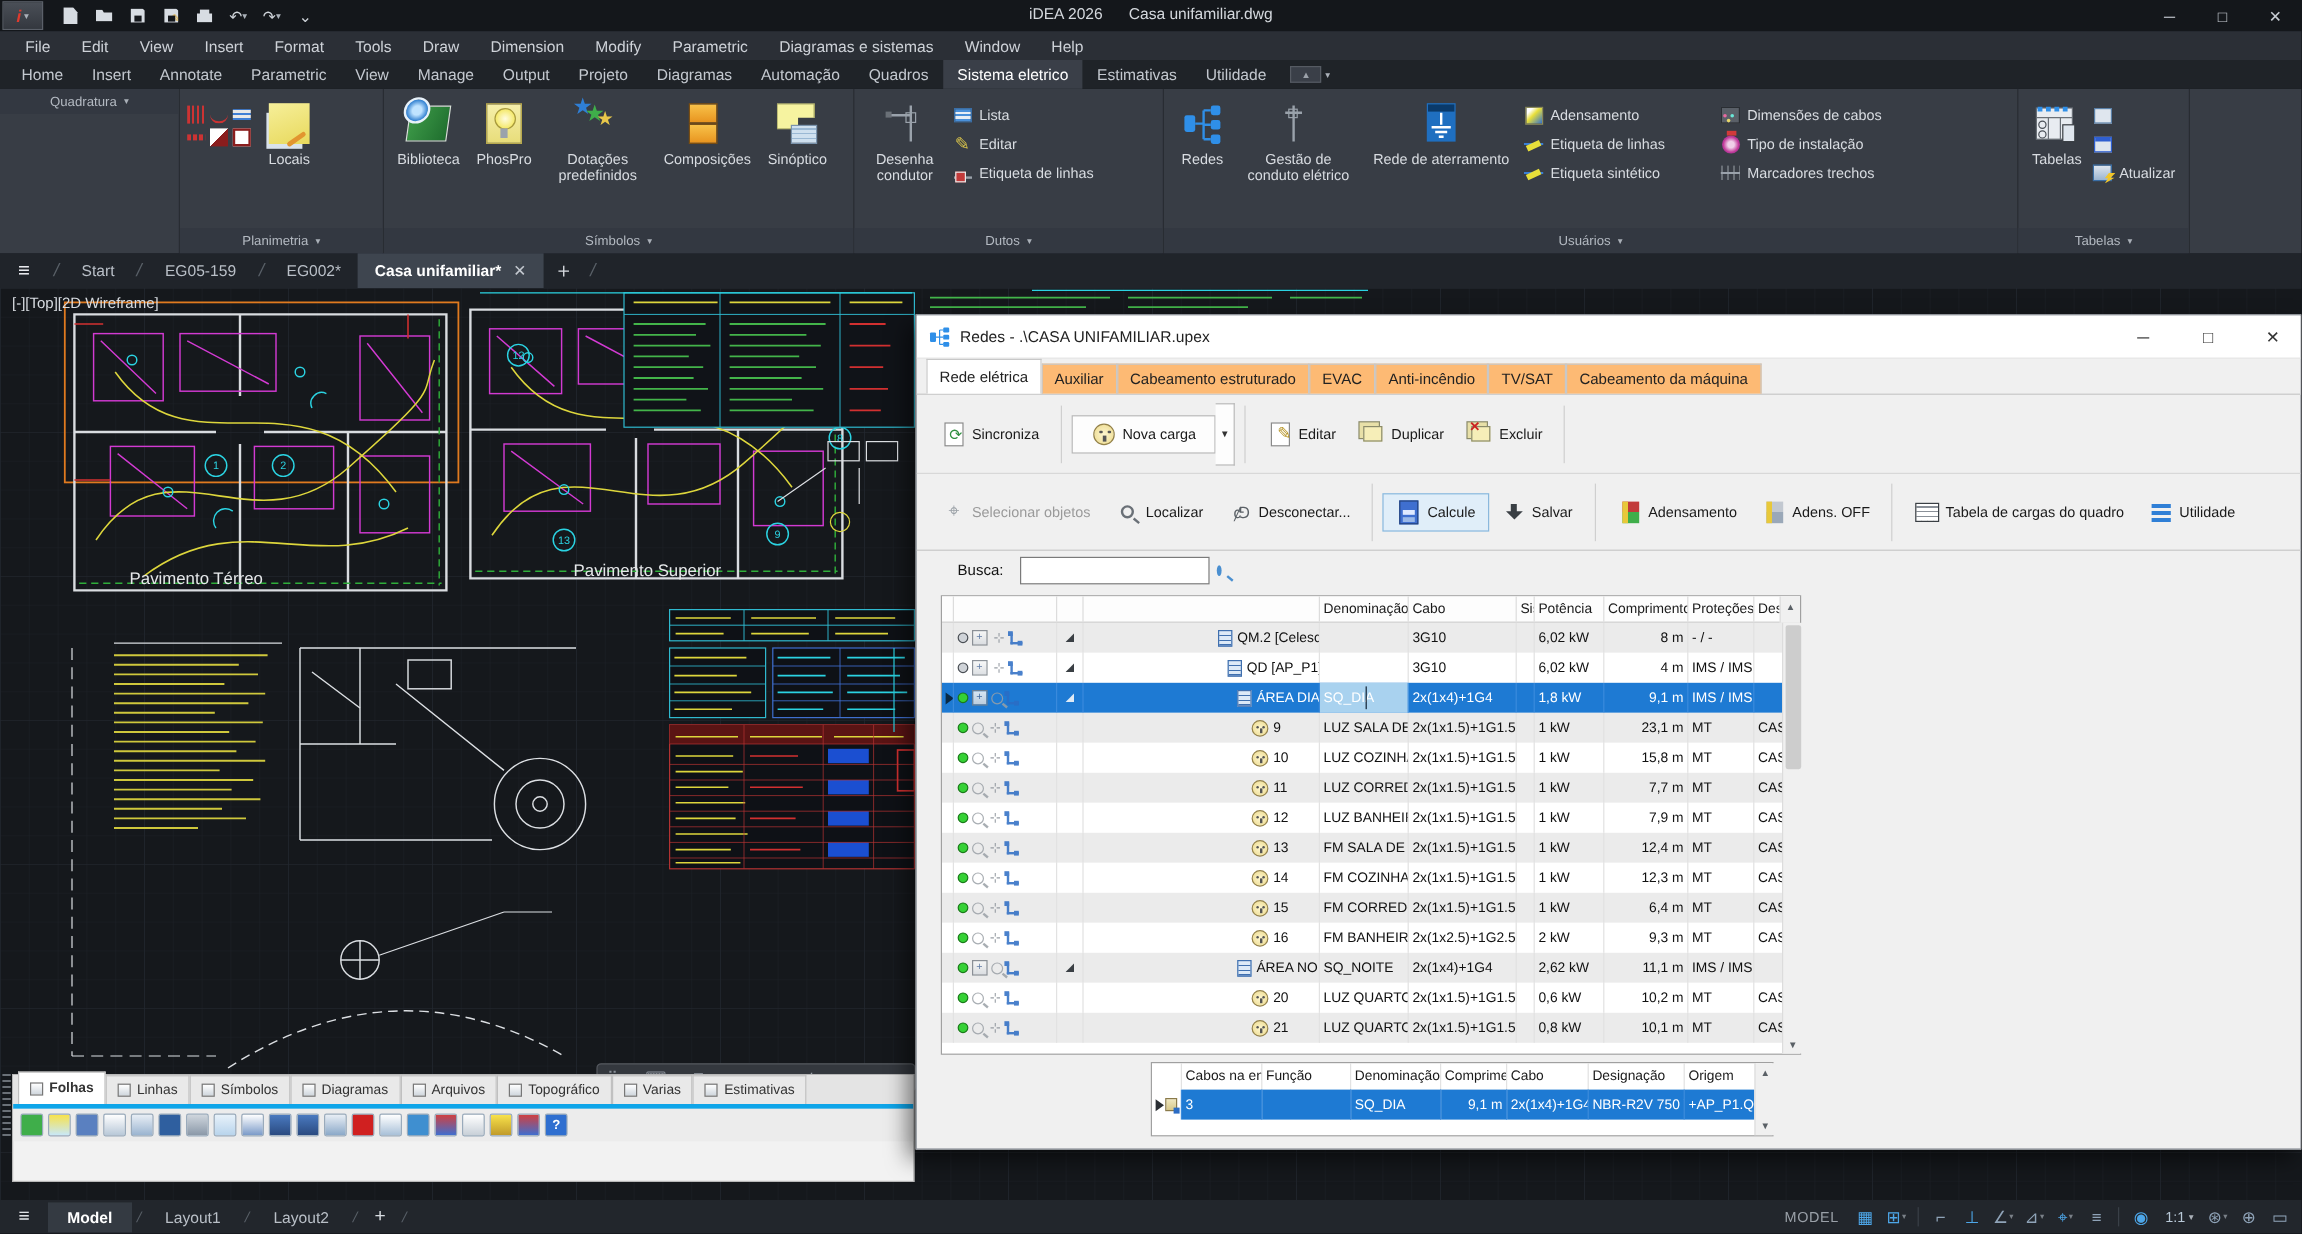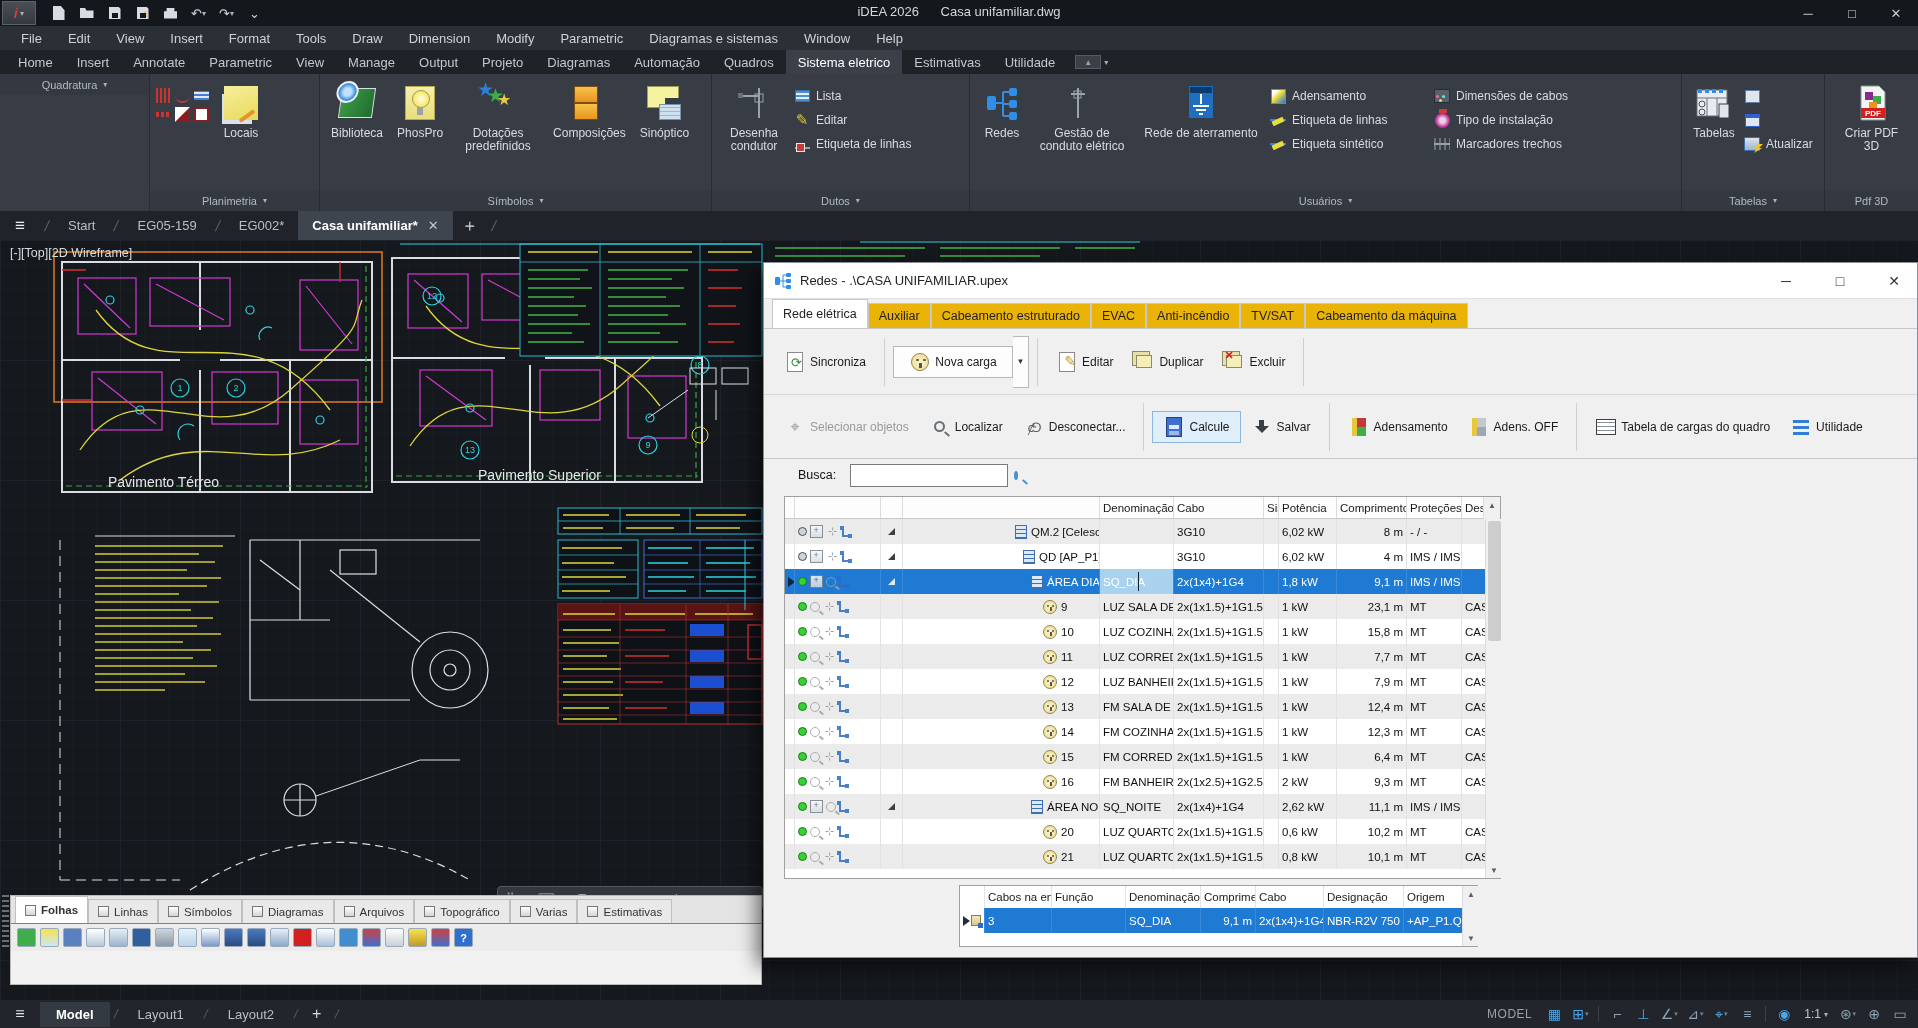--- a/index.html
+++ b/index.html
@@ -110,37 +110,37 @@
   .vplabel{position:absolute;left:10px;top:6px;color:#d8dce1;font-size:12.5px;z-index:2}
   .cad{position:absolute;left:0;top:0;z-index:1}
 
   
   .cmddock{position:absolute;left:497px;top:646px;width:266px;height:24px;background:#34383e;border:1px solid #55595f;border-radius:4px;display:flex;align-items:center;gap:8px;padding:0 8px;z-index:3}
   .cmddock .g{color:#8a9098;font-size:12px}
   .cmdtext{color:#9aa0a8;font-style:italic;font-size:13px}
 
   
   .sheetpanel{position:absolute;left:10px;top:655px;width:752px;height:90px;background:#f2f2f2;border:1px solid #b8b8b8;z-index:3}
-  .sheettabs{display:flex;align-items:flex-end;height:28px;background:#e4e4e4;border-bottom:1px solid #0ea5e9;padding-left:4px}
+  .sheettabs{display:flex;align-items:flex-end;height:28px;background:#e4e4e4;border-bottom:4px solid #0ea5e9;padding-left:4px}
   .stab{display:flex;align-items:center;gap:5px;padding:4px 9px;font-size:11.5px;color:#333;border:1px solid #c0c0c0;border-bottom:none;background:#e9e9e9;height:24px}
   .stab.active{background:#fff;height:27px;font-weight:bold}
   .stico{width:11px;height:11px;border:1px solid #777;background:linear-gradient(#fff,#cfd6dd)}
   .sheeticons{display:flex;align-items:center;gap:4px;padding:4px 6px;background:#ececec}
   .bico{width:19px;height:19px;border:1px solid #9ab;border-radius:2px;display:flex;align-items:center;justify-content:center;color:#fff;font-size:11px;font-weight:bold}
 
   
   .grip{position:absolute;left:2px;top:655px;width:7px;height:52px;background:repeating-linear-gradient(0deg,#6a7077 0 2px,transparent 2px 5px);z-index:3}
 
   
   .dialog{position:absolute;left:763px;top:22px;width:1155px;height:696px;background:#f0f0f0;border:1px solid #8a9098;box-shadow:-6px 8px 18px rgba(0,0,0,.55);z-index:10;color:#111}
   .dlg-title{height:36px;background:#fff;display:flex;align-items:center;padding-left:10px;gap:8px;border-bottom:1px solid #e0e0e0}
   .dlg-title-text{font-size:13px;color:#222;flex:1}
   .dlg-btn{width:46px;height:36px;display:flex;align-items:center;justify-content:center;color:#333;font-size:14px}
   .dlg-tabs{display:flex;align-items:flex-end;height:30px;padding:0 8px;border-bottom:1px solid #c8c8c8;background:#f0f0f0}
-  .dtab2{padding:5px 10px;font-size:12.5px;border:1px solid #c8c8c8;border-bottom:none;background:#eab308;color:#222;height:25px;display:flex;align-items:center}
+  .dtab2{padding:5px 10px;font-size:12.5px;border:1px solid #c8c8c8;border-bottom:none;background:#fdba74;color:#222;height:25px;display:flex;align-items:center}
   .dtab2.active{background:#fff;height:29px;position:relative;z-index:2}
   .dlg-tb1{height:66px;display:flex;align-items:center;padding:0 10px;border-bottom:1px solid #d8d8d8}
   .dlg-tb2{height:64px;display:flex;align-items:center;padding:0 10px;border-bottom:1px solid #c8c8c8}
   .tbbtn{display:flex;flex-direction:row;align-items:center;justify-content:center;gap:4px;padding:4px 10px;font-size:12px;color:#1a1a1a;min-width:58px}
   .tbbtn.disabled{color:#9a9a9a}
   .tbbtn.framed{border:1px solid #b8b8b8;background:#fdfdfd}
   .tbbtn.hl{background:#e0eef9;border:1px solid #8ab8dd}
   .tbsep{width:1px;height:48px;background:#cfcfcf;margin:0 8px}
   .tbdrop{display:flex;align-items:center;justify-content:center;width:16px;height:52px;border:1px solid #b8b8b8;border-left:none;background:#fdfdfd;font-size:8px;color:#333}
   .tico{width:22px;height:22px;position:relative;display:flex;align-items:center;justify-content:center}
@@ -539,40 +539,20 @@
             <span>Atualizar</span>
           </div>
       </div>
     </div>
     <div class="rfoot">
         <span>Tabelas</span>
         <span class="dd">▾</span>
       </div>
   </div>
 
-  <div class="rpanel" style="flex:1;border-right:none">
-    <div class="rbody" style="justify-content:center">
-      <div class="bigbtn" style="width:74px">
-        <span class="bicon">
-          <svg width="38" height="38">
-              <path d="M8 2 H26 L32 8 V36 H8 Z" fill="#f2f4f6" stroke="#8a9098"></path>
-              <rect x="12" y="8" width="8" height="8" fill="#8a2a8a"></rect>
-              <rect x="20" y="12" width="8" height="8" fill="#3fae4a"></rect>
-              <rect x="16" y="18" width="8" height="6" fill="#e8941f"></rect>
-              <rect x="8" y="24" width="24" height="10" fill="#d02020"></rect>
-              <text x="20" y="32" font-size="8" fill="#fff" text-anchor="middle" font-family="Liberation Sans,sans-serif" font-weight="bold">PDF</text>
-            </svg>
-        </span>
-        <span>Criar PDF 3D</span>
-      </div>
-    </div>
-    <div class="rfoot">
-        <span>Pdf 3D</span>
-      </div>
-  </div>
 </div>
 
 <div class="doctabs">
   <span class="hamb">≡</span>
   <span class="dslash">/</span>
   <span class="dtab">Start</span>
   <span class="dslash">/</span>
   <span class="dtab">EG05-159</span>
   <span class="dslash">/</span>
   <span class="dtab">EG002*</span>

